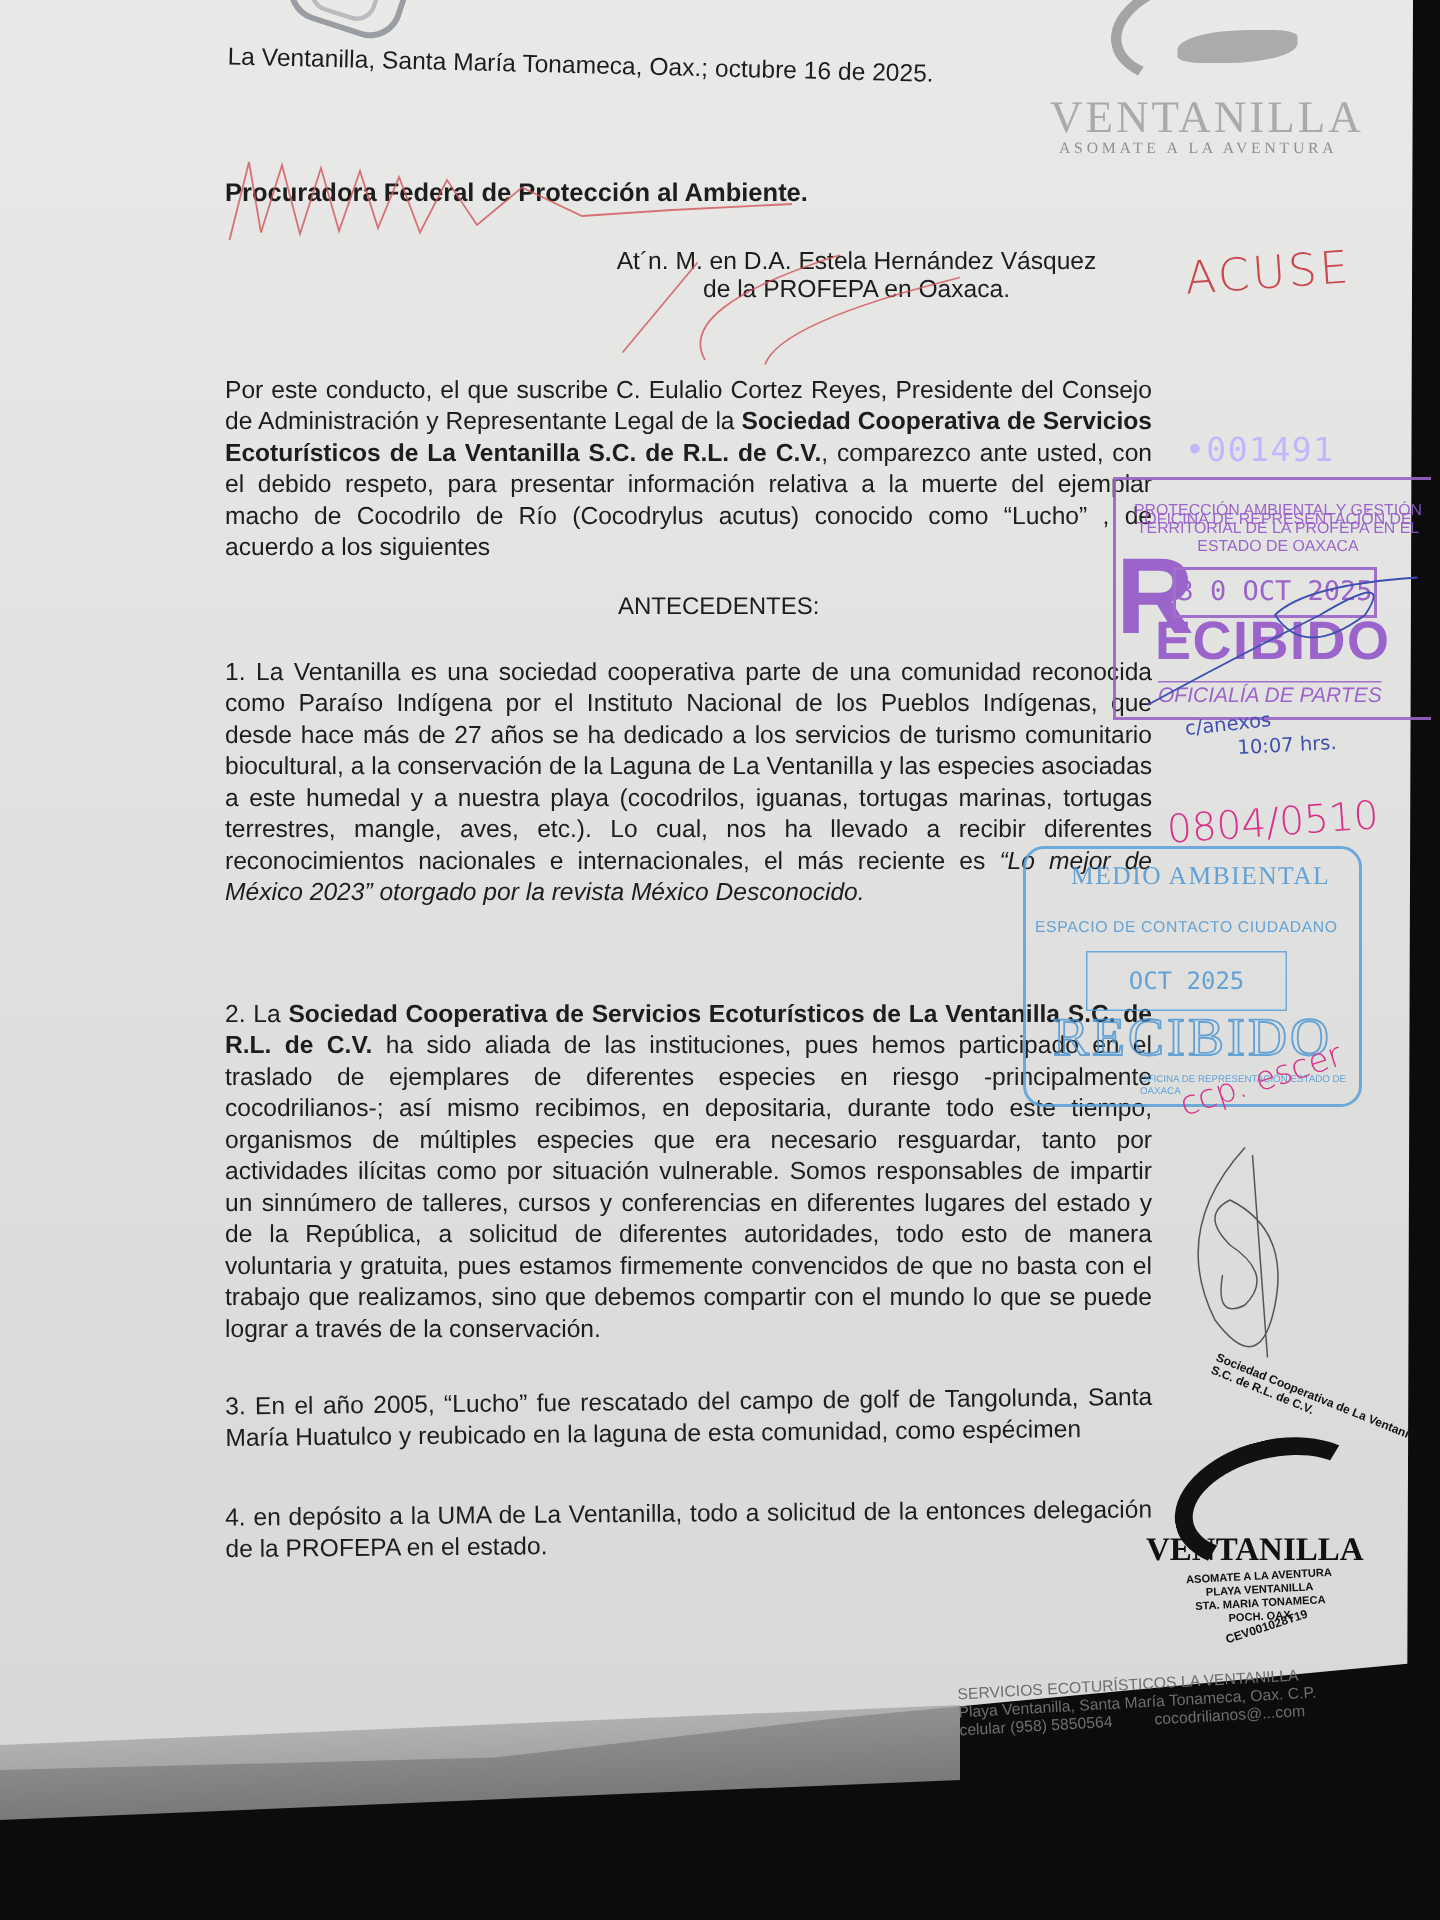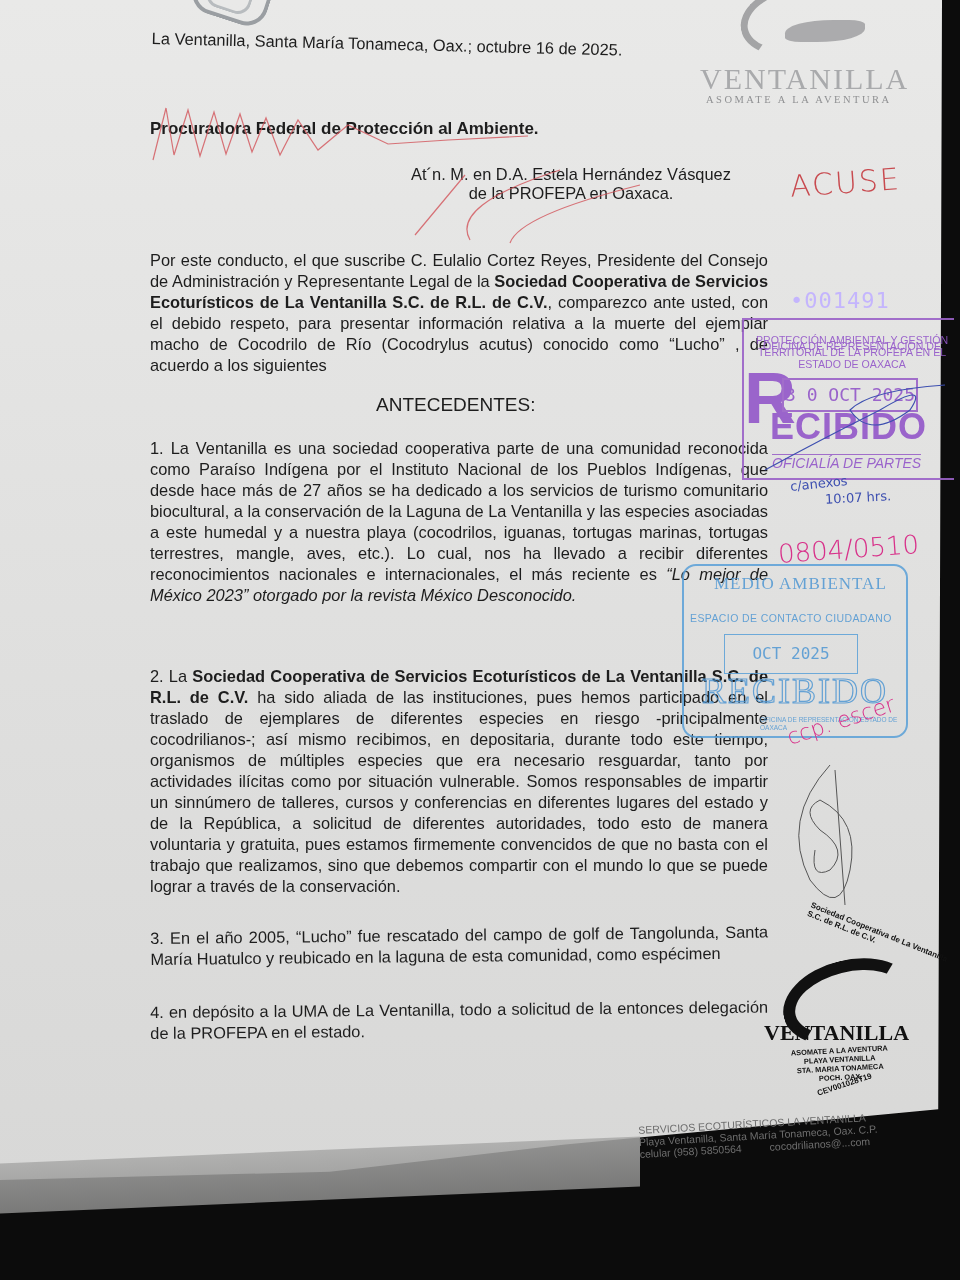--- a/index.html
+++ b/index.html
@@ -27,21 +27,21 @@
     position:absolute; left:205px; top:-10px; width:40px; height:18px;
     border:3px solid #b8bcbf; border-top:none; border-radius:0 0 14px 14px;
     transform:rotate(18deg);
   }
   .doc { position:absolute; color:#1d1d1d; font-size:16.4px; line-height:21px; }
   .date-line { left:152px; top:28px; transform:rotate(1.4deg); transform-origin:left top; }
   .addressee { left:150px; top:118px; font-weight:bold; font-size:17px; line-height:22px; }
   .attn { left:376px; top:165px; width:390px; text-align:center; line-height:19px; }
   .body-text { left:150px; width:618px; text-align:justify; }
   .p-intro { top:250px; }
-  .heading { left:376px; top:394px; font-size:19px; }
+  .heading { left:412px; top:394px; font-size:16px; }
   .p1 { top:438px; }
   .p2 { top:650px;margin-top:16px; }
   .p3 { top:928px; transform:rotate(-0.6deg); transform-origin:left top; }
   .p4 { top:1002px; transform:rotate(-0.5deg); transform-origin:left top; }
   .b { font-weight:bold; }
   .i { font-style:italic; }
   
   .logo-top { position:absolute; left:690px; top:0; width:220px; height:110px; }
   .logo-swirl { position:absolute; left:50px; top:-18px; width:110px; height:60px; border:7px solid #8d8e90; border-right-color:transparent; border-bottom-color:transparent; border-radius:50%; transform:rotate(-10deg); opacity:.75; }
   .logo-leaf { position:absolute; left:95px; top:20px; width:80px; height:22px; background:#8a8b8d; border-radius:60% 20% 60% 20%; opacity:.65; }

